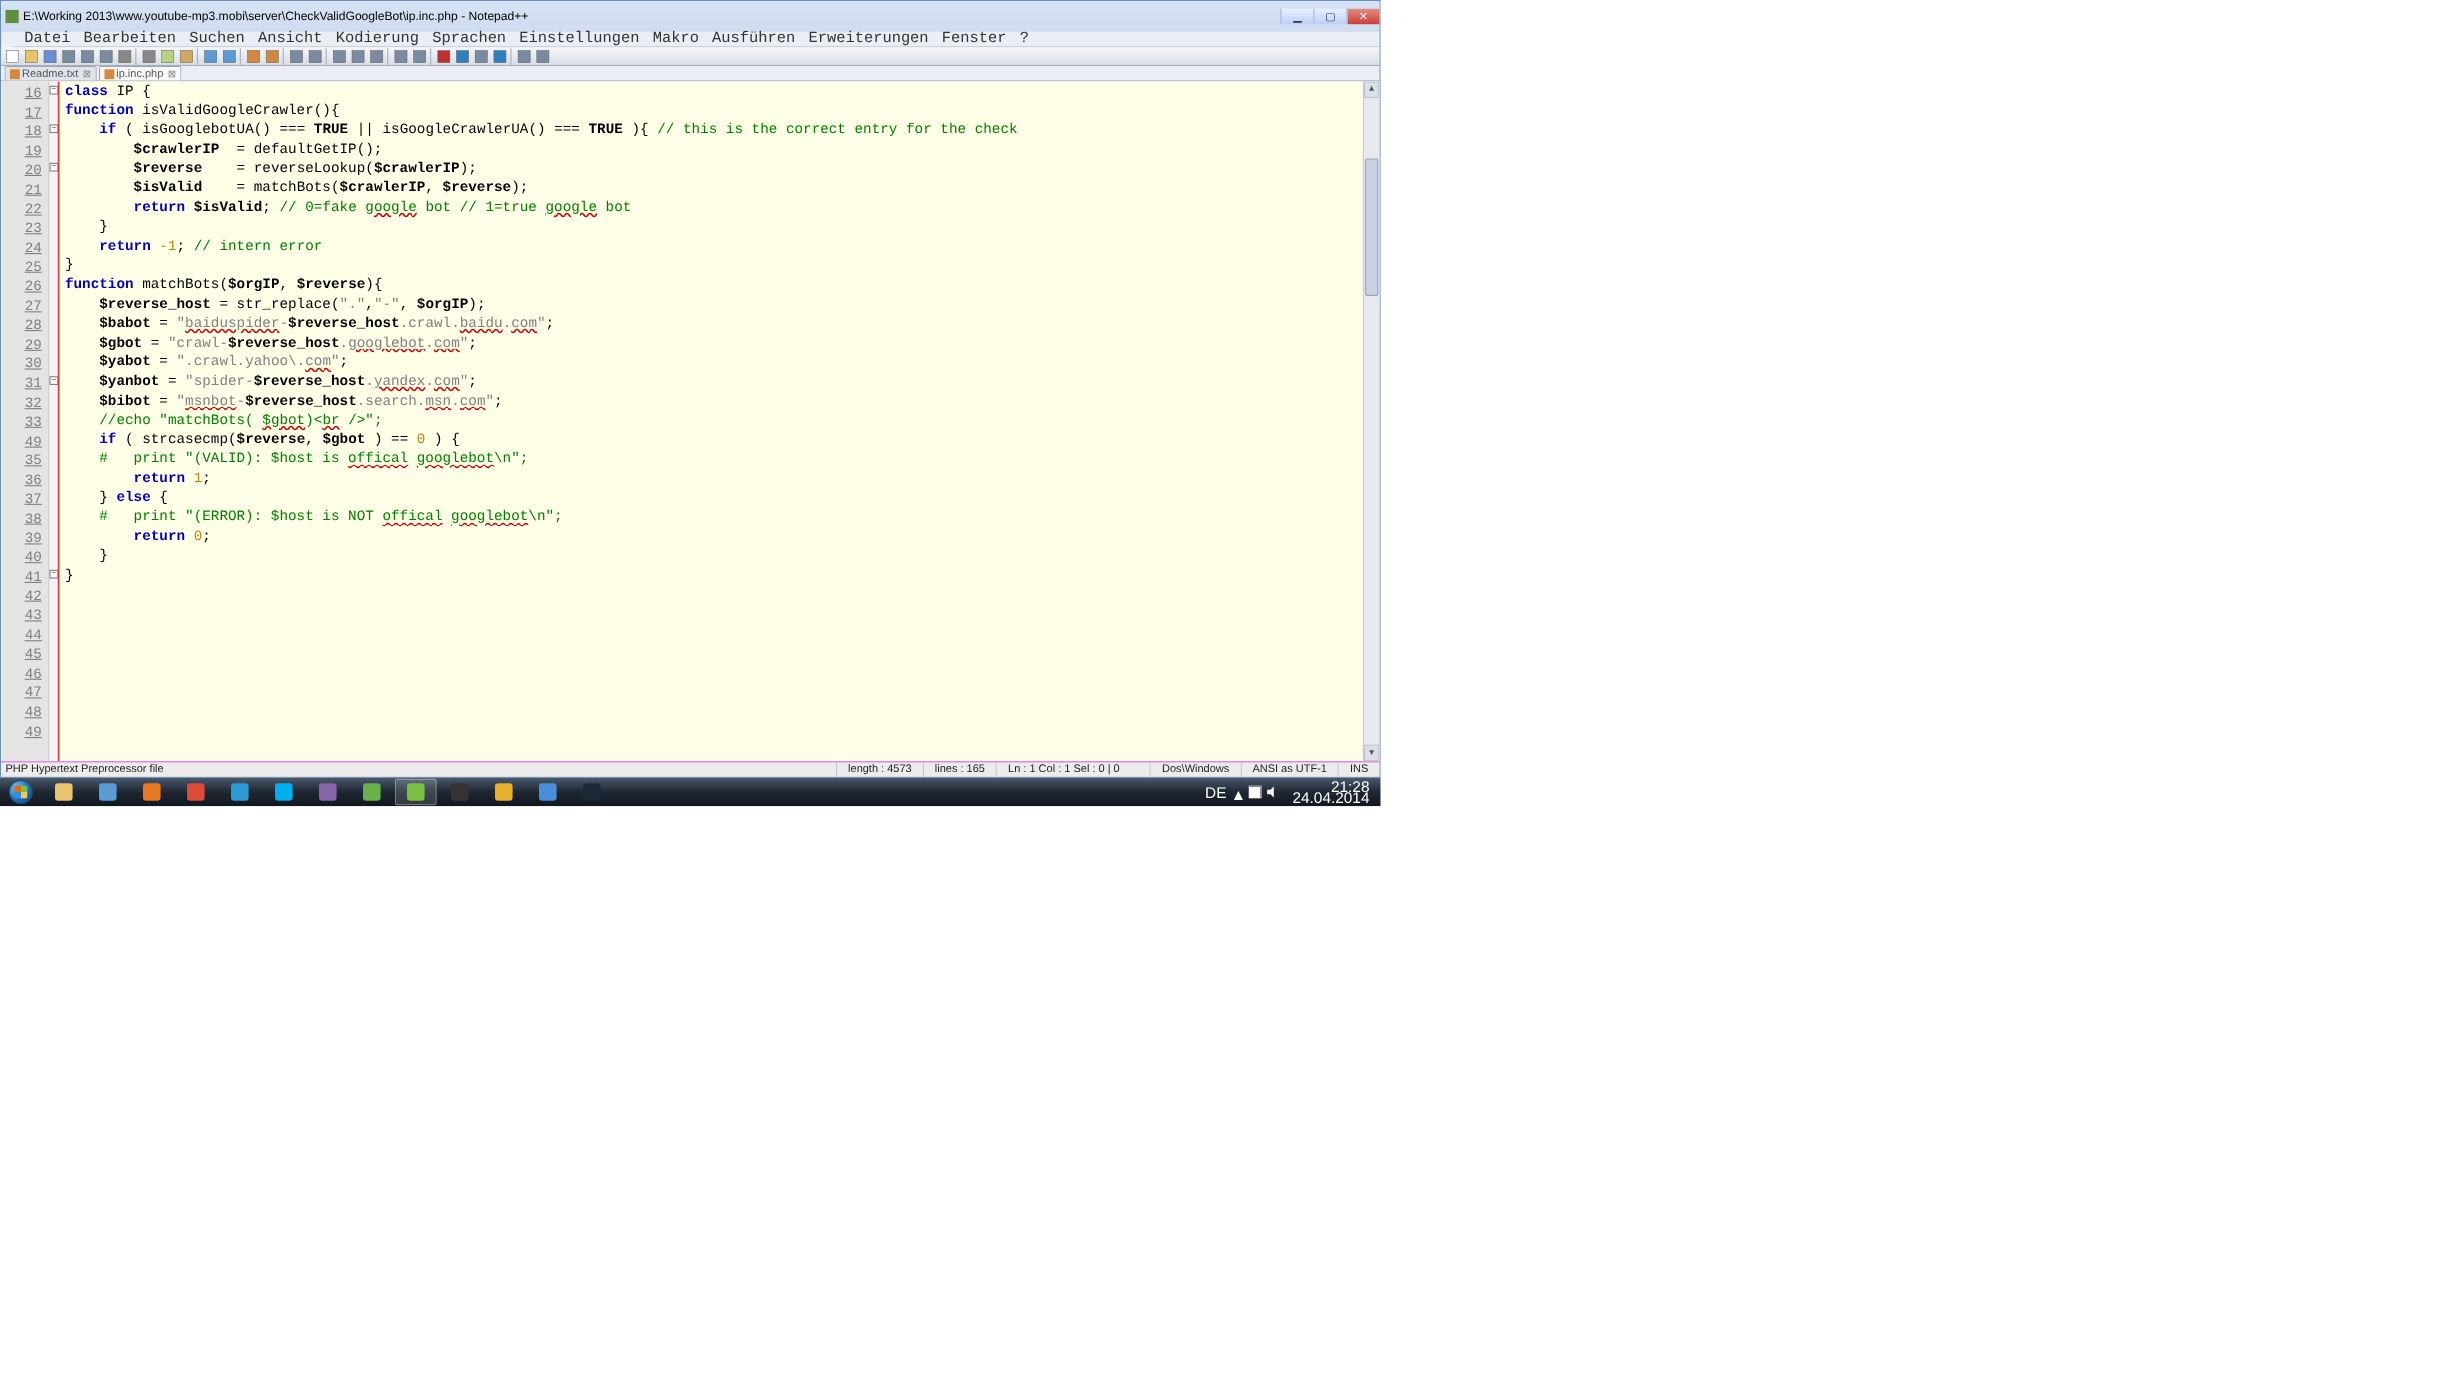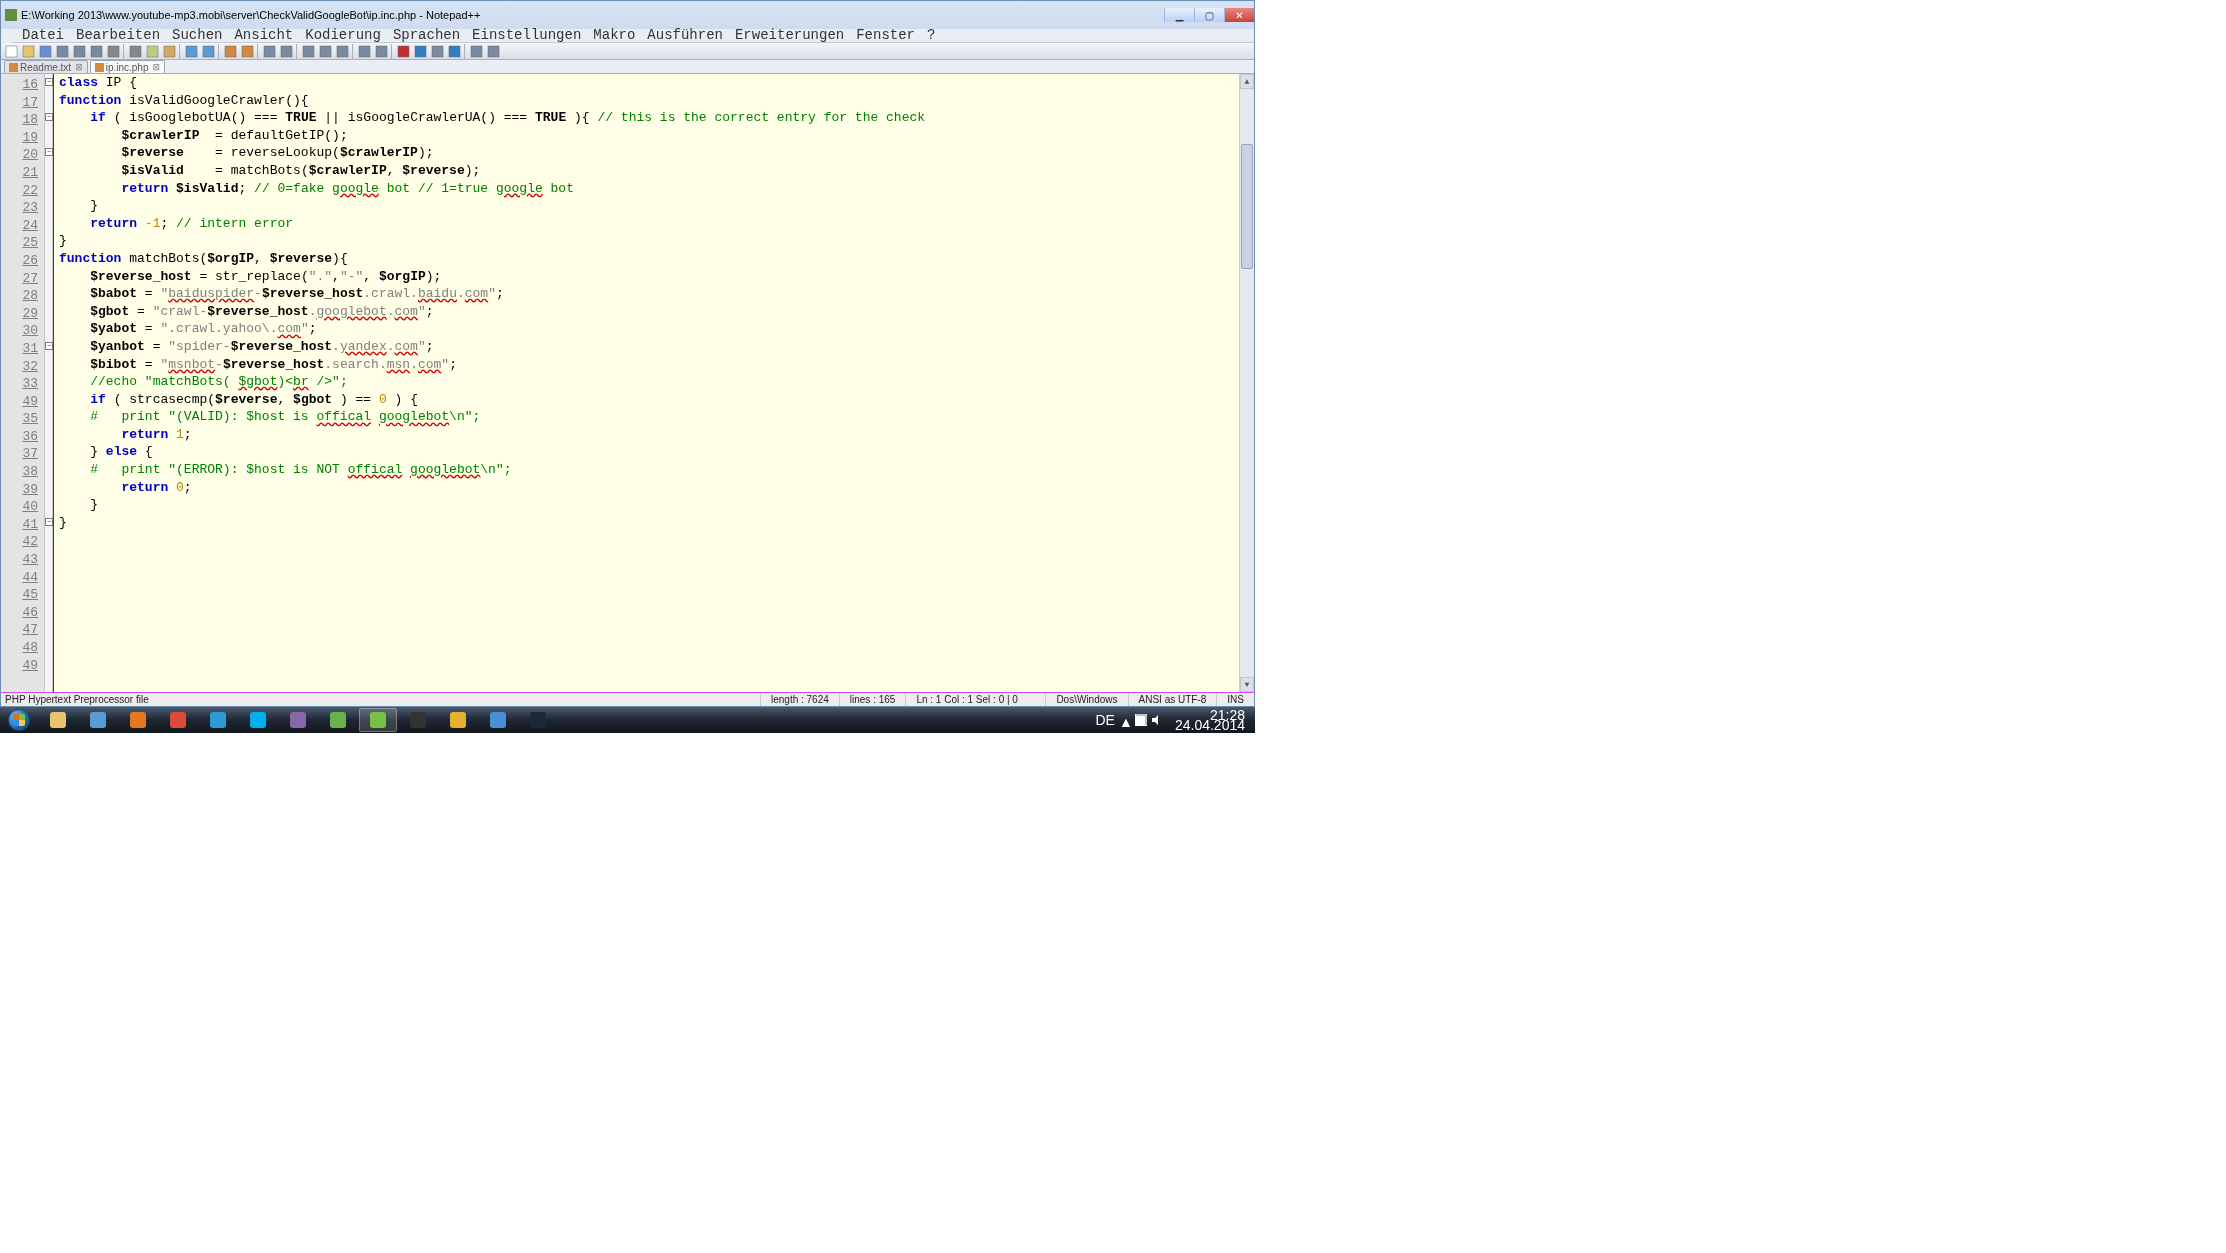--- a/index.html
+++ b/index.html
@@ -445,25 +445,25 @@
       <div class="sb-btn">▲</div>
       <div style="flex:1;position:relative;">
         <div class="sb-thumb"></div>
       </div>
       <div class="sb-btn">▼</div>
     </div>
   </div>
 
   <div class="statusbar">
     <div class="sb-left">PHP Hypertext Preprocessor file</div>
-    <div class="sb-cell">length : 7624</div>
+    <div class="sb-cell">length : 4573</div>
     <div class="sb-cell">lines : 165</div>
     <div class="sb-cell" style="min-width:140px">Ln : 1   Col : 1   Sel : 0 | 0</div>
     <div class="sb-cell">Dos\Windows</div>
-    <div class="sb-cell">ANSI as UTF-8</div>
+    <div class="sb-cell">ANSI as UTF-1</div>
     <div class="sb-cell">INS</div>
   </div>
 </div>
 
 <div class="taskbar">
   <div class="start-btn">
     <div class="orb"></div>
   </div>
   <div id="taskicons" style="display:flex;">
       <div class="task-icon">

